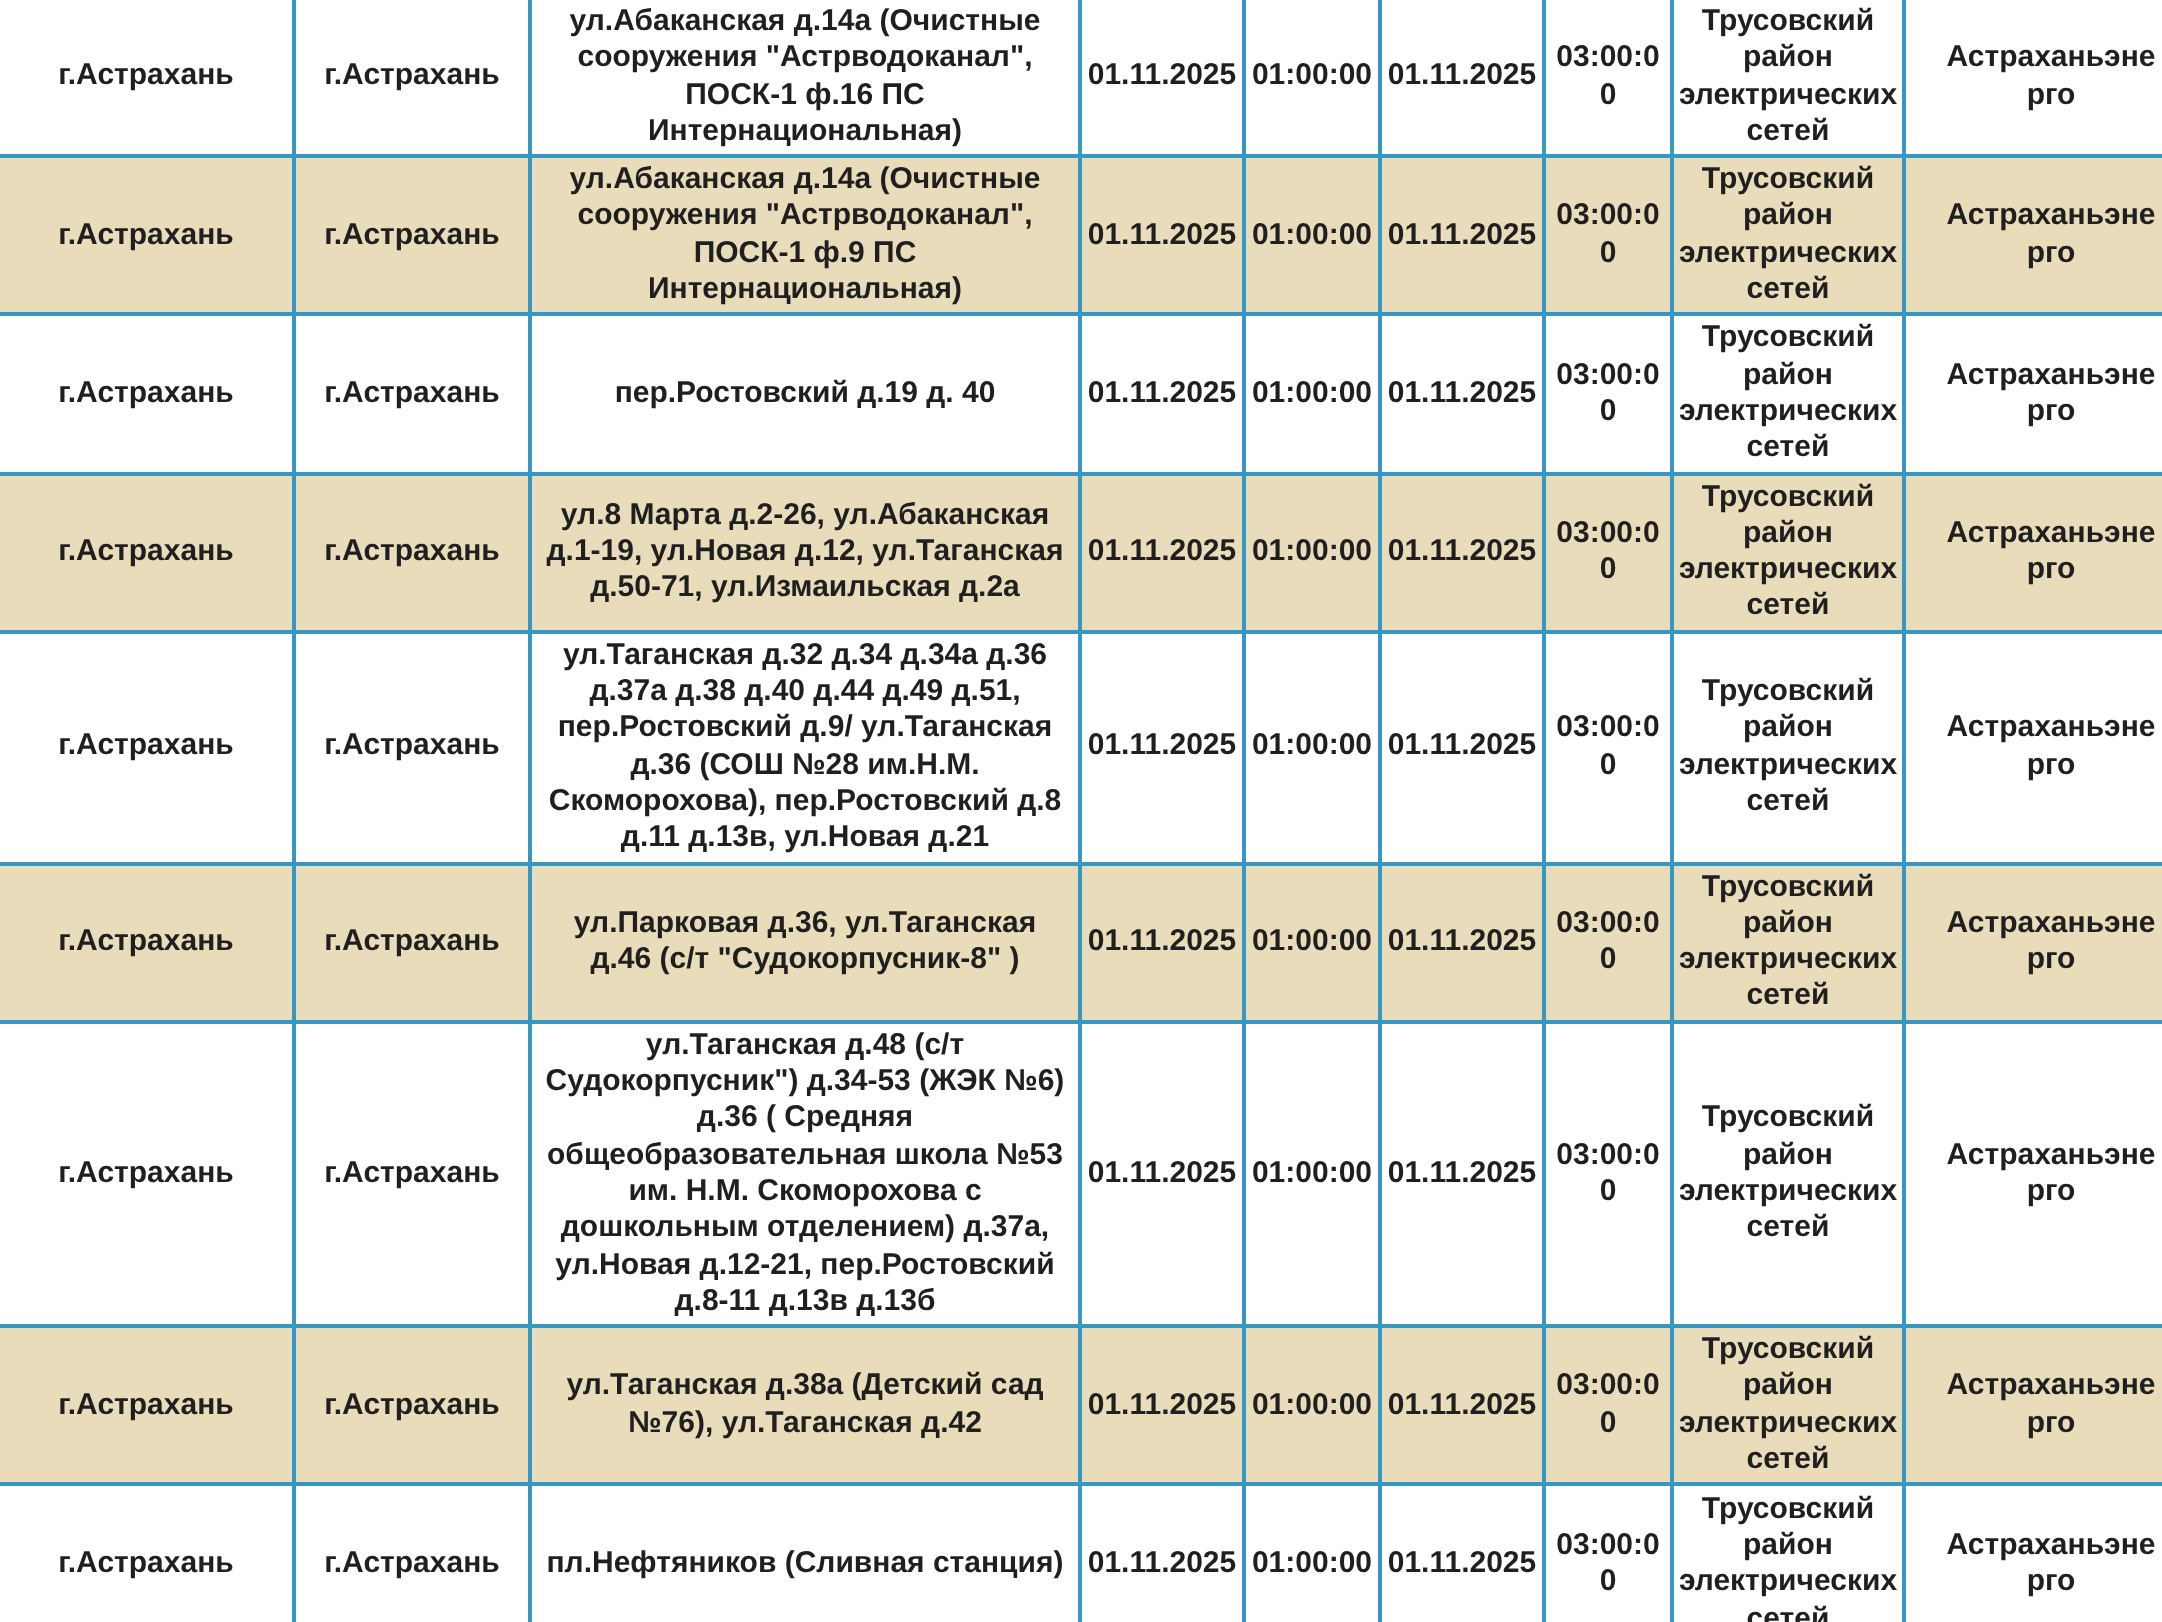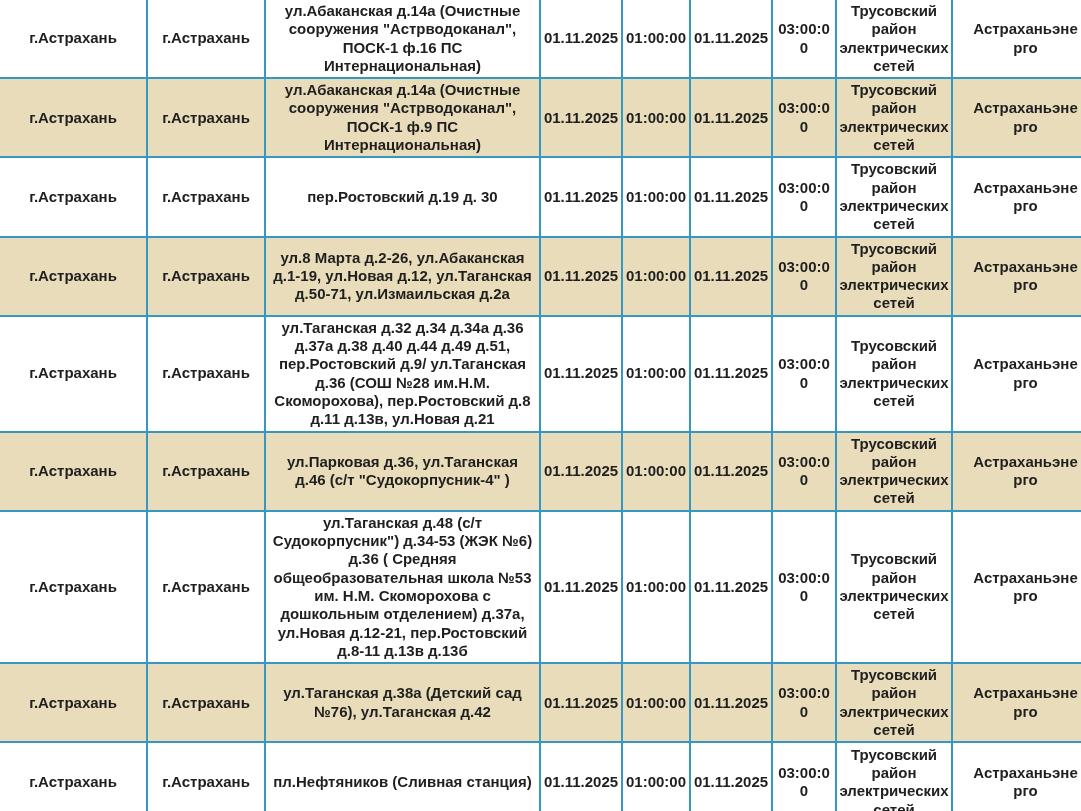--- a/index.html
+++ b/index.html
@@ -67,21 +67,21 @@
         <td>01.11.2025</td>
         <td>01:00:00</td>
         <td>01.11.2025</td>
         <td>03:00:00</td>
         <td>Трусовский район электрических сетей</td>
         <td>Астраханьэнерго</td>
       </tr>
       <tr style="height: 74px;">
         <td>г.Астрахань</td>
         <td>г.Астрахань</td>
-        <td class="c-address">пер.Ростовский д.19 д. 30</td>
+        <td class="c-address">пер.Ростовский д.19 д. 40</td>
         <td>01.11.2025</td>
         <td>01:00:00</td>
         <td>01.11.2025</td>
         <td>03:00:00</td>
         <td>Трусовский район электрических сетей</td>
         <td>Астраханьэнерго</td>
       </tr>
       <tr class="alt" style="height: 76px;">
         <td>г.Астрахань</td>
         <td>г.Астрахань</td>
@@ -100,21 +100,21 @@
         <td>01.11.2025</td>
         <td>01:00:00</td>
         <td>01.11.2025</td>
         <td>03:00:00</td>
         <td>Трусовский район электрических сетей</td>
         <td>Астраханьэнерго</td>
       </tr>
       <tr class="alt" style="height: 71px;">
         <td>г.Астрахань</td>
         <td>г.Астрахань</td>
-        <td class="c-address">ул.Парковая д.36, ул.Таганская д.46 (с/т "Судокорпусник-4" )</td>
+        <td class="c-address">ул.Парковая д.36, ул.Таганская д.46 (с/т "Судокорпусник-8" )</td>
         <td>01.11.2025</td>
         <td>01:00:00</td>
         <td>01.11.2025</td>
         <td>03:00:00</td>
         <td>Трусовский район электрических сетей</td>
         <td>Астраханьэнерго</td>
       </tr>
       <tr style="height: 110px;">
         <td>г.Астрахань</td>
         <td>г.Астрахань</td>

